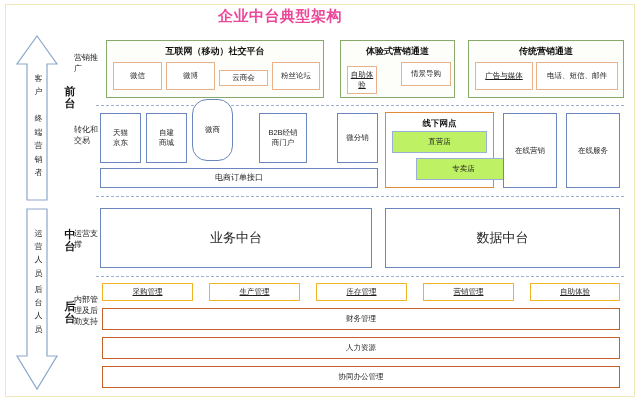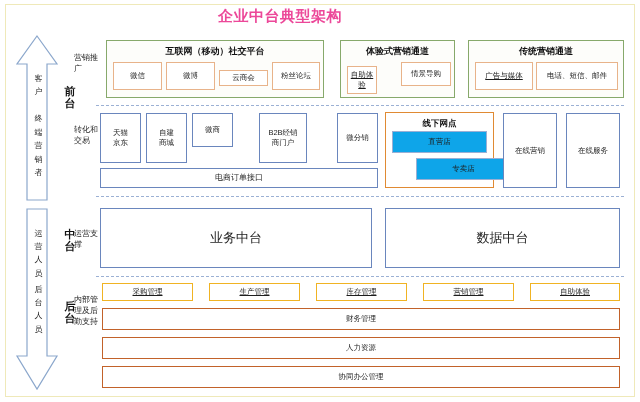--- a/index.html
+++ b/index.html
@@ -31,21 +31,21 @@
 
   
   .box{position:absolute;box-sizing:border-box;display:flex;align-items:center;
        justify-content:center;text-align:center;font-size:7.5px;color:#1d1d1d;
        line-height:10px;background:#fff;}
   .grp-green{border:1px solid #87a96b;background:#fdfdfa;}
   .grp-title{position:absolute;width:100%;text-align:center;font-size:9px;font-weight:bold;
              color:#121212;top:5px;}
   .b-orange{border:1px solid #e8b38a;}
   .b-blue{border:1.2px solid #6a86bd;}
-  .b-blue-soft{border:1px solid #9aafd4;background:#0ea5e9;}
+  .b-blue-soft{border:1px solid #9aafd4;background:#bef264;}
   .b-orange-strong{border:1.3px solid #e08a33;}
   .b-yellow{border:1.3px solid #f0b323;text-decoration:underline;}
   .b-brown{border:1.3px solid #c2622a;}
 
   
   .dash{position:absolute;border-top:1.2px dashed #9bb0d4;}
 </style>
 </head>
 <body>
 
@@ -115,21 +115,21 @@
   </div>
   <div class="box b-orange" style="left:475px;top:62px;width:58px;height:28px;text-decoration:underline;">广告与媒体</div>
   <div class="box b-orange" style="left:536px;top:62px;width:82px;height:28px;">电话、短信、邮件</div>
 
   <div class="dash" style="left:96px;top:105px;width:528px;"></div>
 
   <div class="box b-blue" style="left:100px;top:113px;width:41px;height:50px;white-space:pre-line;">天猫
 京东</div>
   <div class="box b-blue" style="left:146px;top:113px;width:41px;height:50px;white-space:pre-line;">自建
 商城</div>
-  <div class="box b-blue" style="left:192px;top:113px;width:41px;height:34px;white-space:pre-line;">微商</div>
+  <div class="box b-blue" style="left:192px;top:99px;width:41px;height:62px;white-space:pre-line;border-radius:15px;">微商</div>
   <div class="box b-blue" style="left:238px;top:113px;width:48px;height:50px;white-space:pre-line;margin-left:21px;">B2B经销
 商门户</div>
   <div class="box b-blue" style="left:337px;top:113px;width:41px;height:50px;white-space:pre-line;">微分销</div>
 
   <div class="box b-blue" style="left:100px;top:168px;width:278px;height:20px;font-size:8px;">电商订单接口</div>
 
   <div class="box b-orange-strong" style="left:385px;top:112px;width:109px;height:76px;display:block;">
     <div class="grp-title" style="top:5px;font-size:8.5px;">线下网点</div>
   </div>
   <div class="box b-blue-soft" style="left:392px;top:131px;width:95px;height:22px;">直营店</div>

